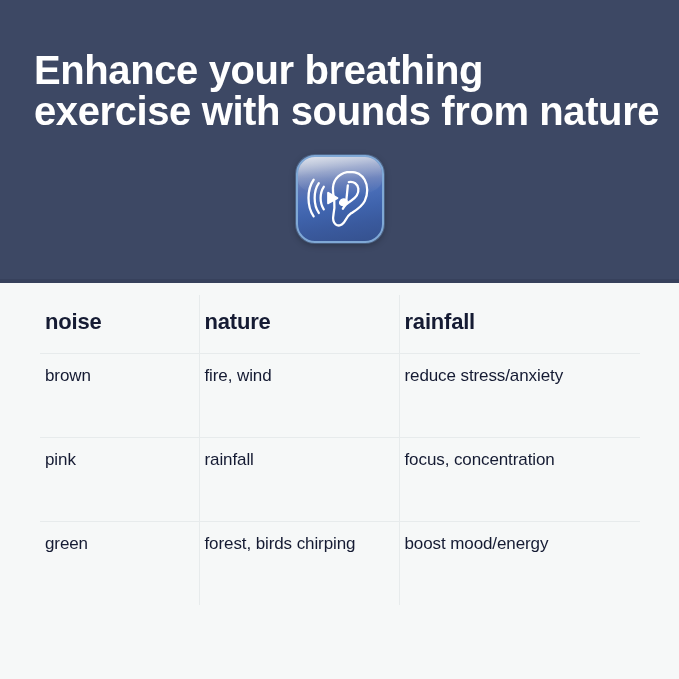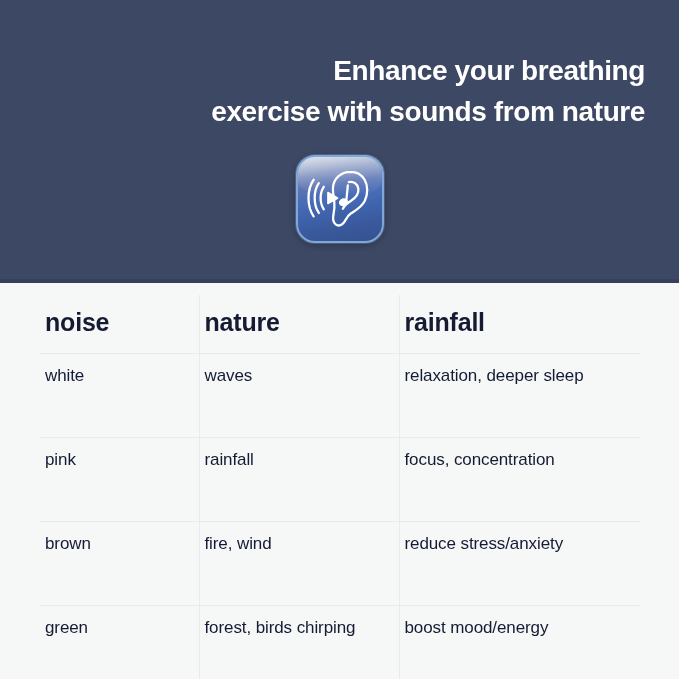--- a/index.html
+++ b/index.html
@@ -42,23 +42,23 @@
     width: 100%;
     height: 4px;
     background: #37415c;
   }
 
   .hero-title {
     margin: 0;
     padding: 0 34px;
     width: 100%;
     box-sizing: border-box;
-    text-align: right;
+    text-align: left;
     color: #ffffff;
-    font-size: 28px;
+    font-size: 40px;
     font-weight: bold;
     line-height: 41px;
     letter-spacing: -0.4px;
     margin-top: 50px;
   }
   .hero-title .line {
     display: block;
     white-space: nowrap;
   }
 
@@ -132,21 +132,21 @@
   .data-table th,
   .data-table td {
     text-align: left;
     vertical-align: top;
     padding: 0;
     color: #151b33;
     background: transparent;
   }
 
   .data-table thead th {
-    font-size: 25px;
+    font-size: 22px;
     font-weight: bold;
     line-height: 30px;
     letter-spacing: -0.2px;
     padding: 12px 0 16px 5px;
     border-right: 1px solid #e7ebec;
     border-bottom: 1px solid #e7ebec;
   }
   .data-table thead th:last-child {
     border-right: none;
   }
@@ -227,35 +227,30 @@
       </colgroup>
       <thead>
         <tr>
           <th>noise</th>
           <th>nature</th>
           <th>rainfall</th>
         </tr>
       </thead>
       <tbody>
         <tr>
-          <td>white</td>
-          <td>waves</td>
-          <td>relaxation, deeper sleep</td>
+          <td>brown</td>
+          <td>fire, wind</td>
+          <td>reduce stress/anxiety</td>
         </tr>
         <tr>
           <td>pink</td>
           <td>rainfall</td>
           <td>focus, concentration</td>
         </tr>
         <tr>
-          <td>brown</td>
-          <td>fire, wind</td>
-          <td>reduce stress/anxiety</td>
-        </tr>
-        <tr>
           <td>green</td>
           <td>forest, birds chirping</td>
           <td>boost mood/energy</td>
         </tr>
       </tbody>
     </table>
   </div>
 
 </div>
 

